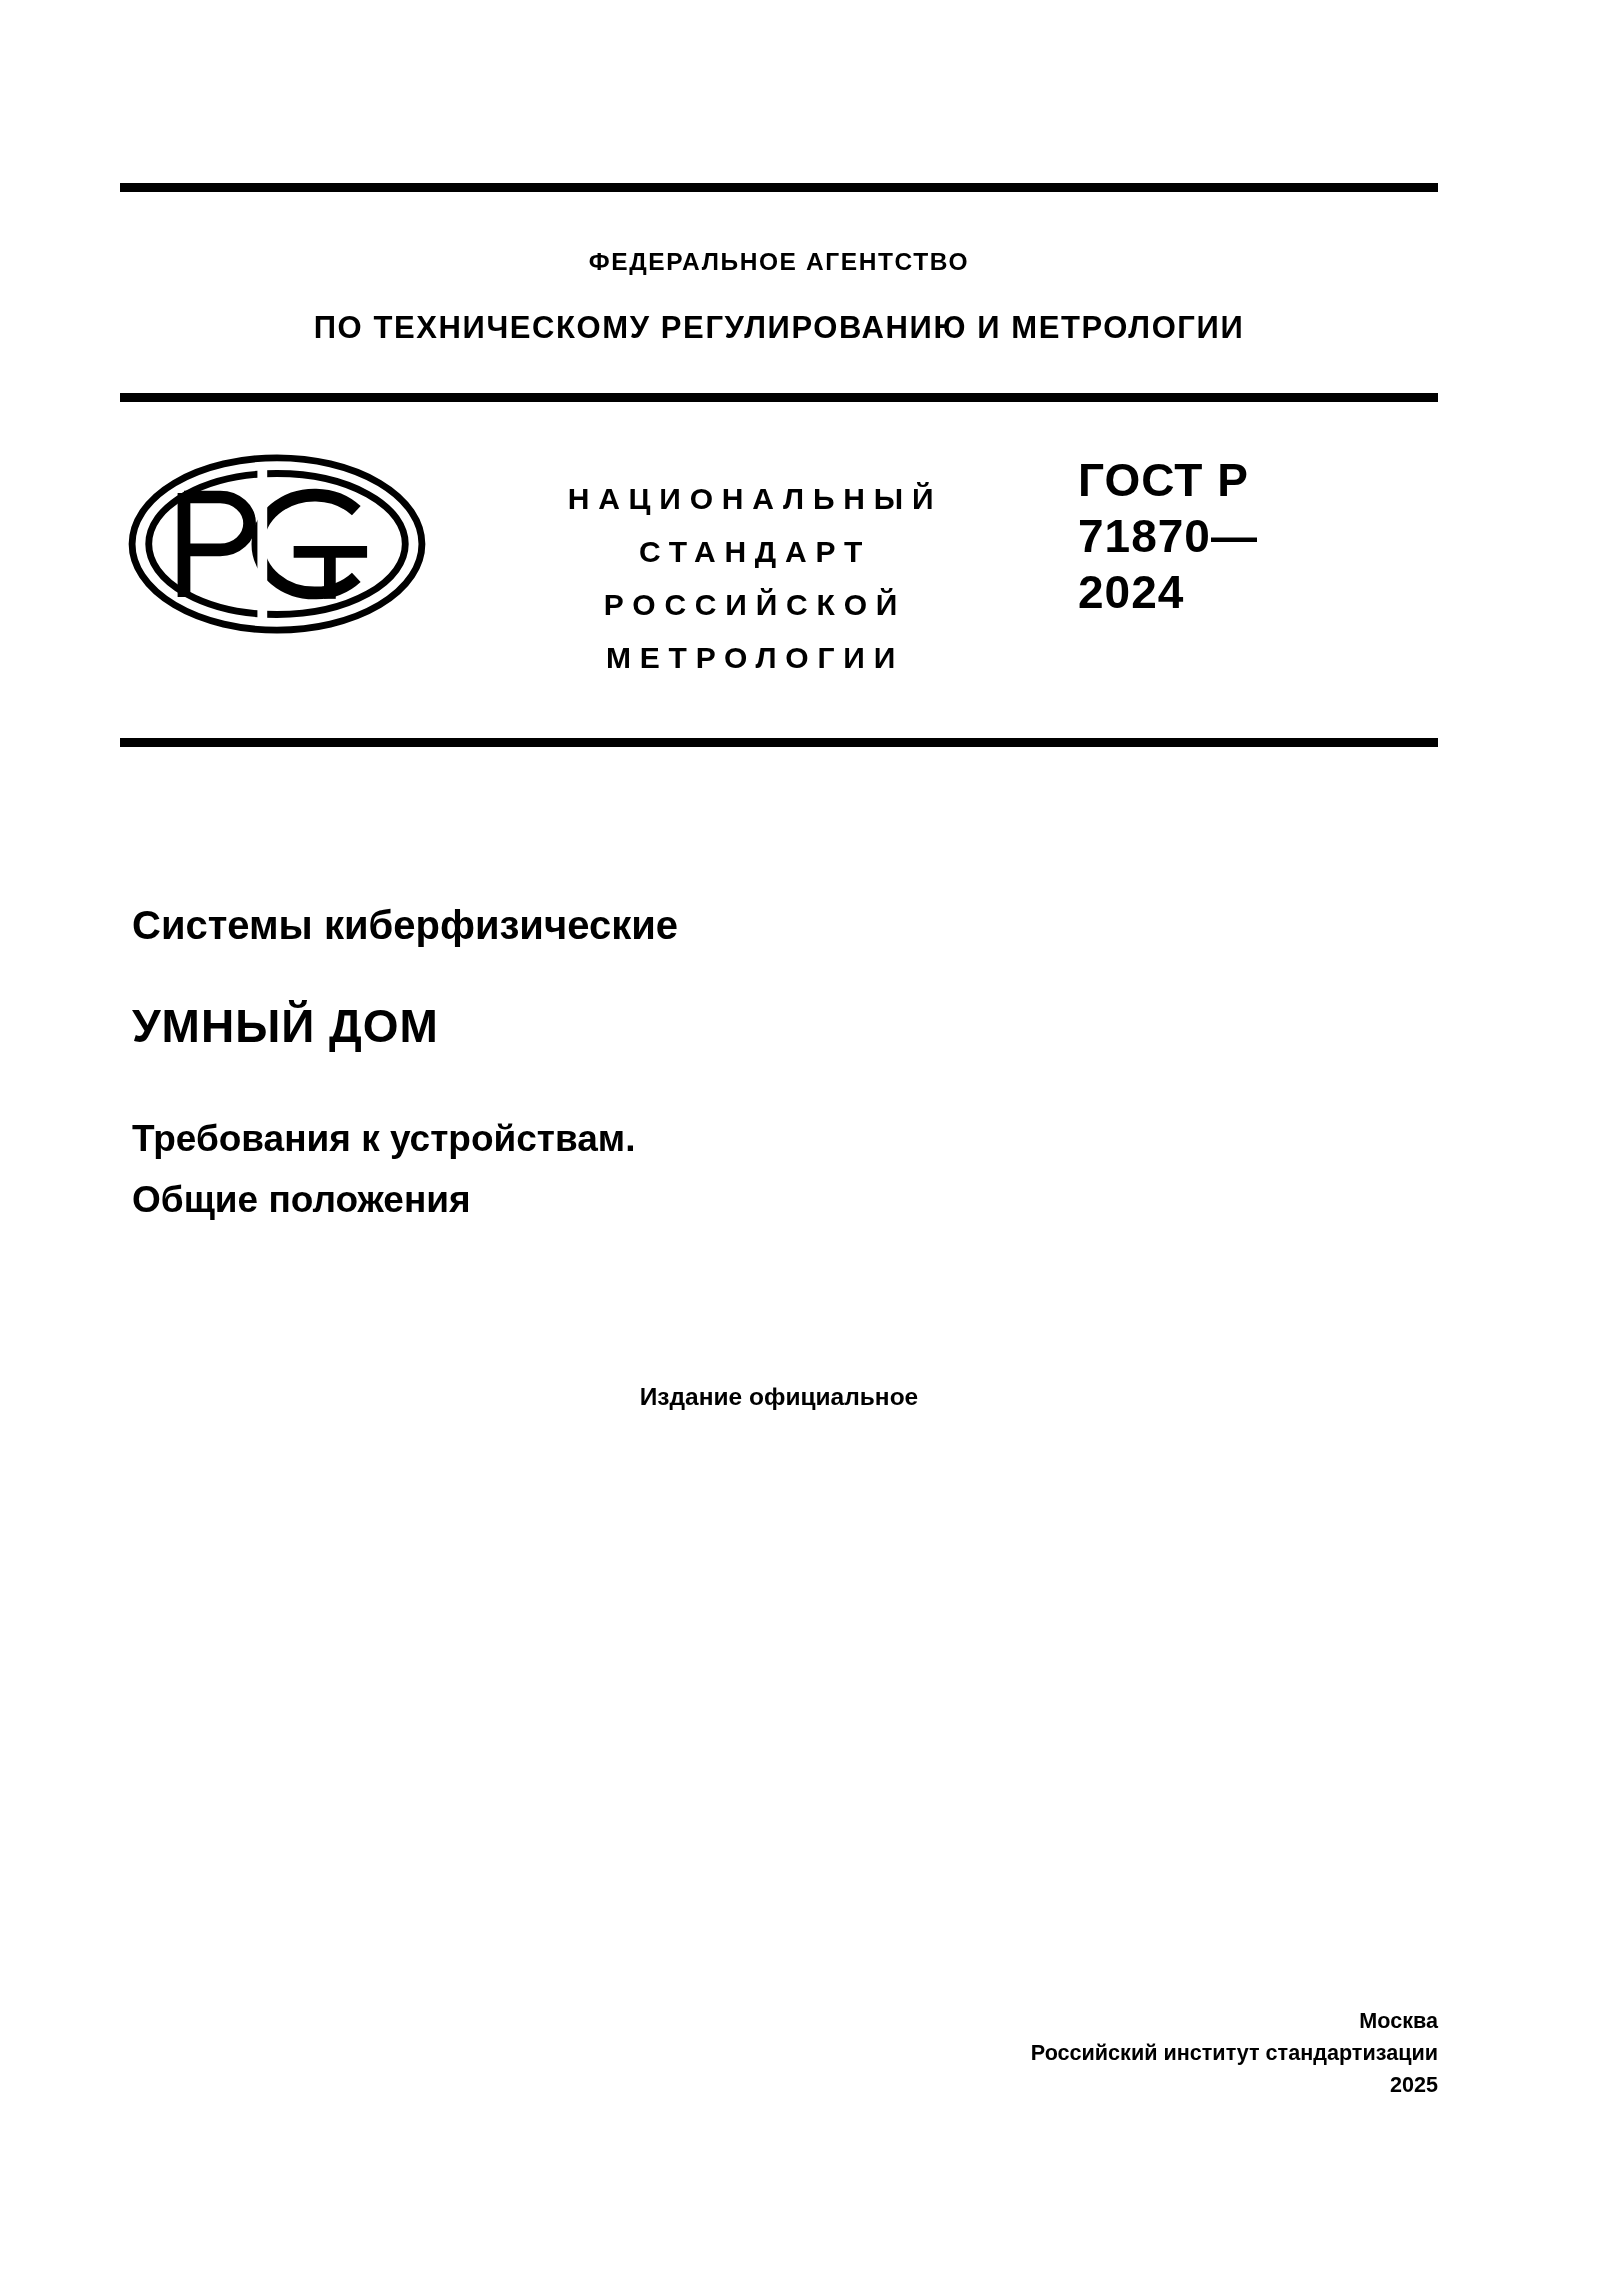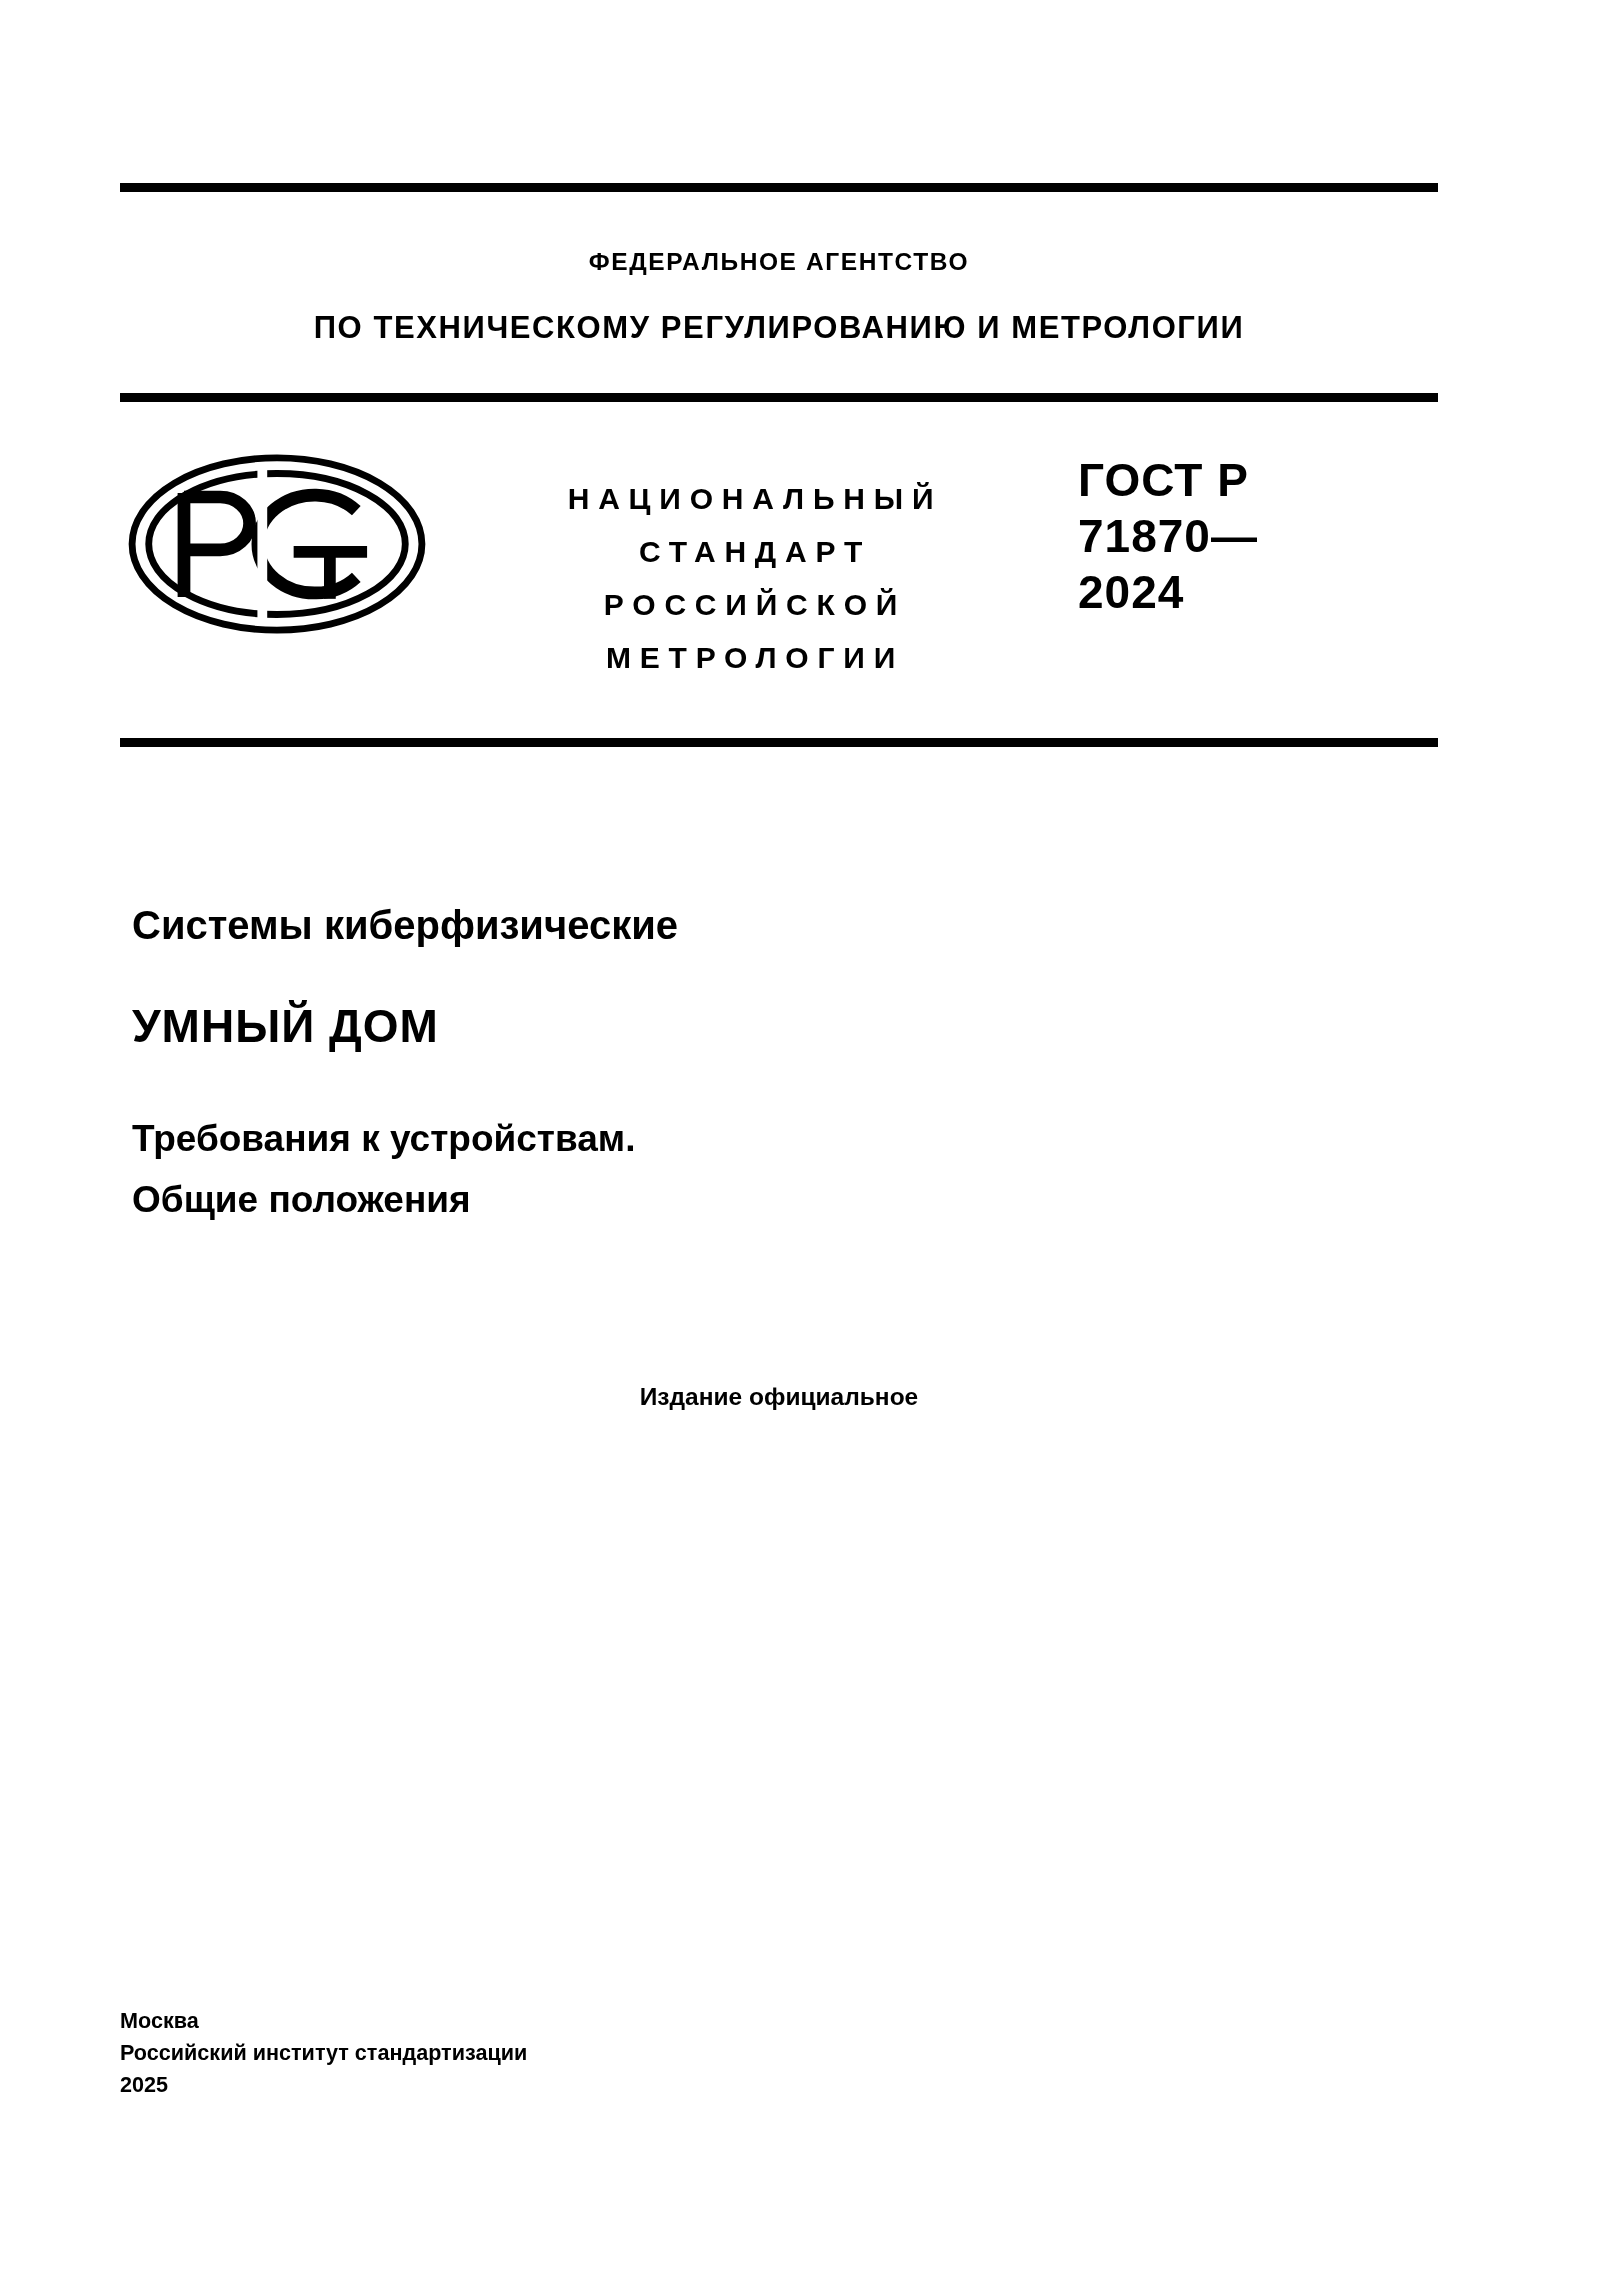--- a/index.html
+++ b/index.html
@@ -122,21 +122,21 @@
     font-size: 24.5px;
     font-weight: bold;
   }
 
   
   .footer {
     position: absolute;
     left: 120px;
     top: 1965px;
     width: 1318px;
-    text-align: left;
+    text-align: right;
     font-size: 21.6px;
     font-weight: bold;
     line-height: 32px;
   }
 </style>
 </head>
 <body>
 
 <div class="page">
 

